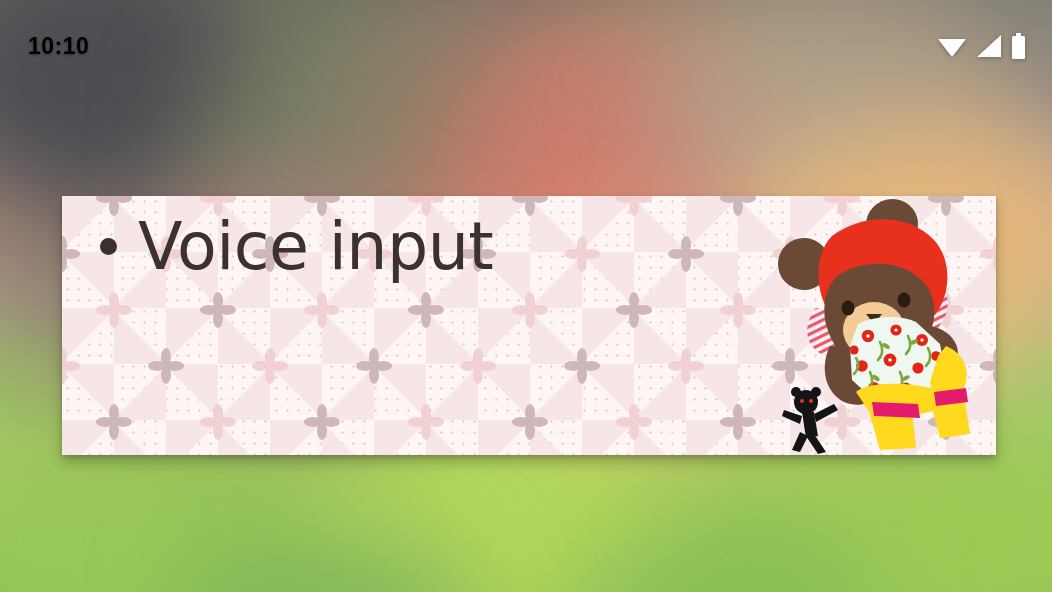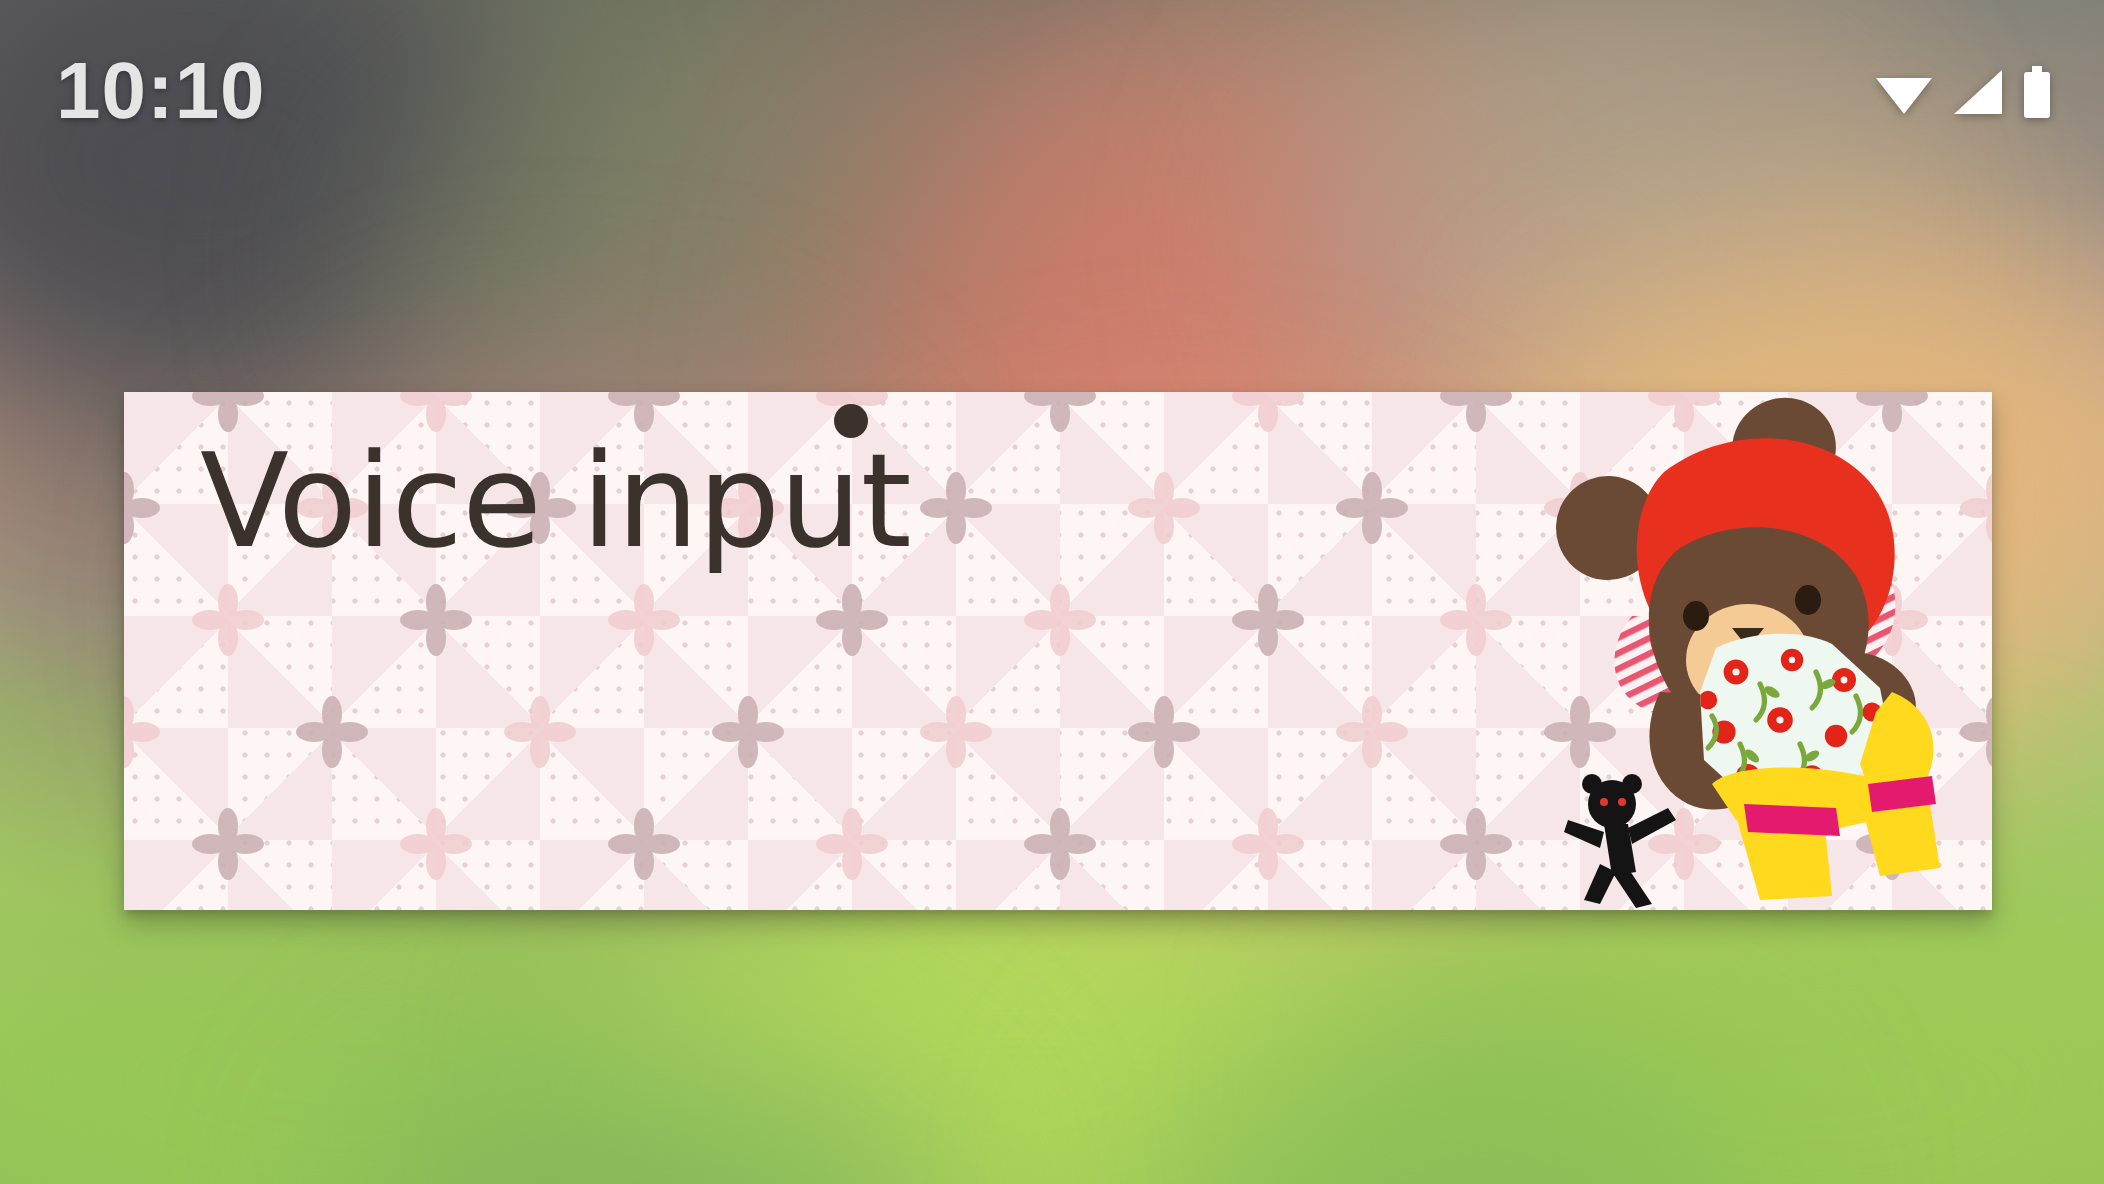--- a/index.html
+++ b/index.html
@@ -48,21 +48,21 @@
   .b11{ left:180px; top:520px;  width:300px; height:180px; background:rgba(124,176,92,.70); }
   .b12{ left:560px; top:510px;  width:320px; height:190px; background:rgba(133,186,88,.70); }
 
   
   #statusbar{
     position:absolute; left:0; top:0; width:1052px; height:92px;
     display:flex; align-items:center; justify-content:space-between;
     padding:0 26px 0 28px; z-index:30;
   }
   #clock{
-    color:#e5e5e5; font-size:40px; font-weight:bold; letter-spacing:.5px;
+    color:#000000; font-size:23px; font-weight:bold; letter-spacing:.5px;
     text-shadow:0 1px 3px rgba(0,0,0,.35);
     font-family:"Liberation Sans", sans-serif;
   }
   #status-icons{ display:flex; align-items:center; gap:9px; }
   .sicon{ display:block; filter:drop-shadow(0 1px 2px rgba(0,0,0,.3)); }
 
   
   #card{
     position:absolute; left:62px; top:196px; width:934px; height:259px;
     background:#fbeef0;
@@ -96,21 +96,21 @@
     mask-size:104px 112px, 104px 112px;
     mask-position:0 0, 52px 56px;
   }
   #flowers{ position:absolute; inset:0; }
 
   
   #list{
     position:absolute; left:100px; top:202px; z-index:24;
     display:flex; flex-direction:column; gap:4px;
   }
-  .row{ display:flex; align-items:flex-end; height:88px;flex-direction:column; }
+  .row{ display:flex; align-items:center; height:88px; }
   .bullet{
     width:17px; height:17px; border-radius:50%;
     background:#3b322e; margin-right:21px; flex:none;
   }
   .label{
     font-family:"DejaVu Sans", sans-serif;
     font-size:65px; line-height:1; color:#3b322e;
     letter-spacing:-0.5px; white-space:nowrap;
   }
 

